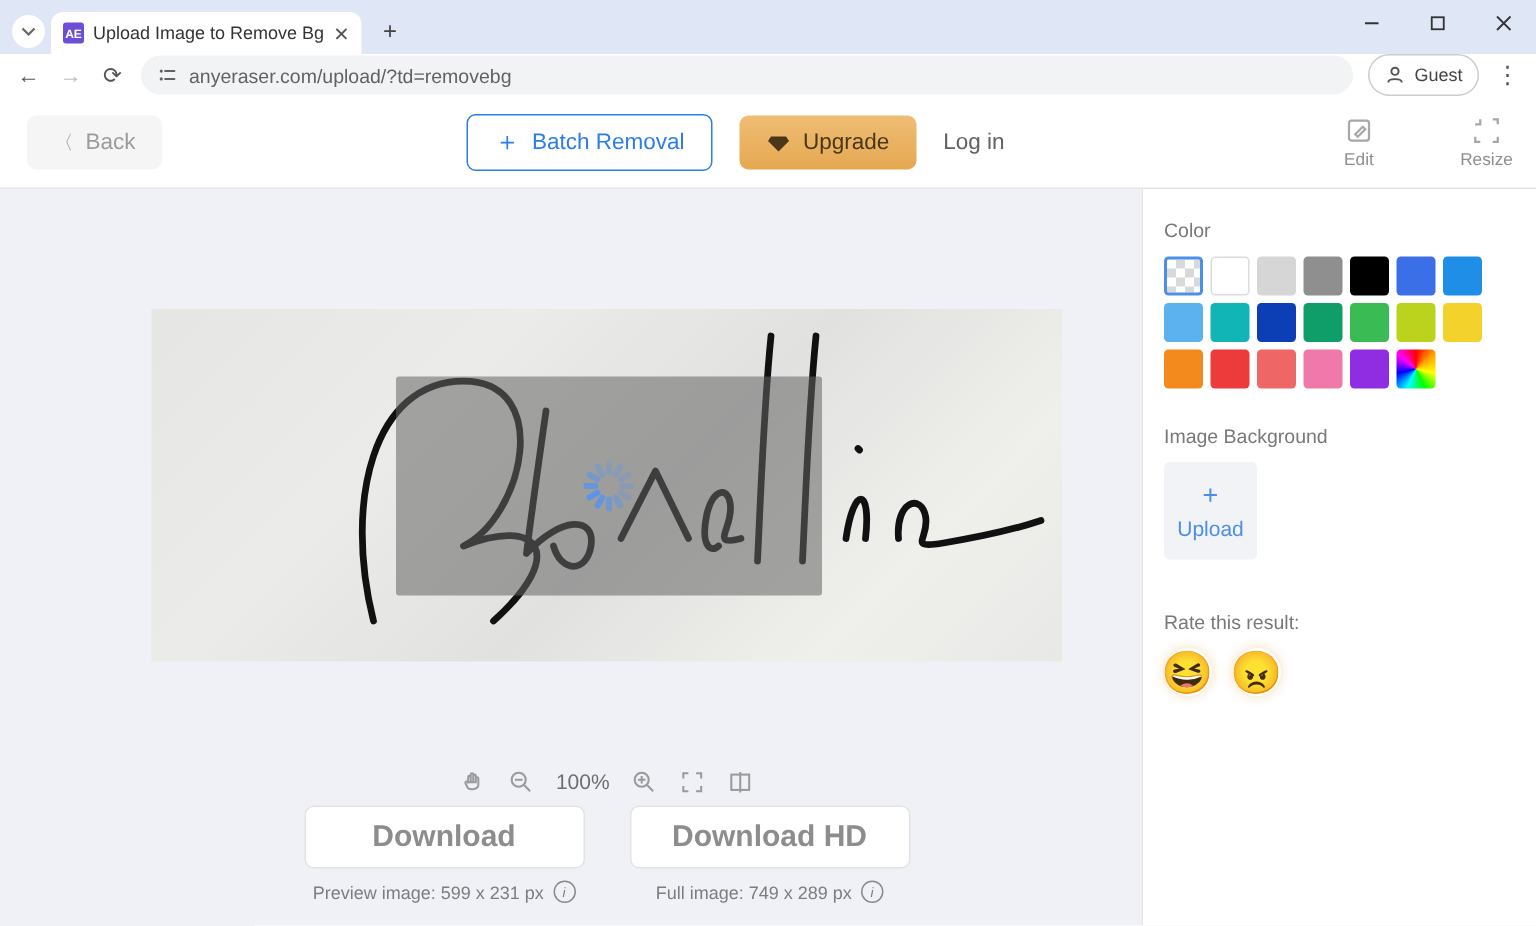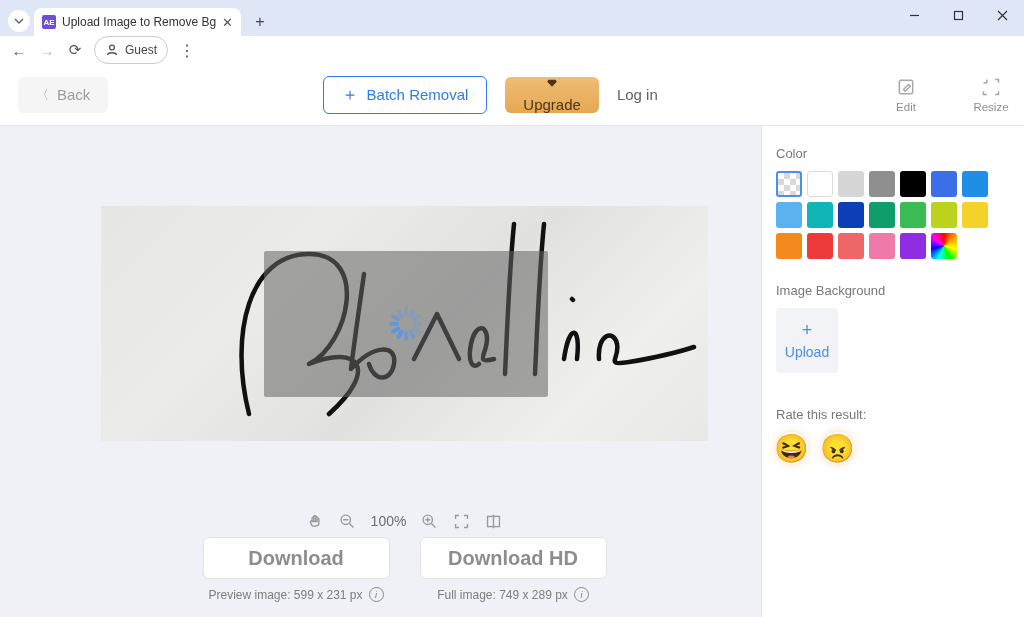--- a/index.html
+++ b/index.html
@@ -102,21 +102,21 @@
     background:#fff;
   }
   .btn {
     height: 36px; border-radius: 6px; display:flex; align-items:center; justify-content:center;
     gap:8px; font-size:15px; font-weight:500; padding:0 18px;
     cursor:pointer; white-space:nowrap;
   }
   .btn-back { background:#f5f5f5; color:#9c9c9c; border:none; }
   .btn-back .chev { font-size:13px; }
   .btn-outline-blue { border:1.5px solid var(--blue); color:var(--blue); background:#fff; }
-  .btn-orange { background: linear-gradient(#efbd74,#e5a851); color:#4a371a; border:none;flex-direction:column; }
+  .btn-orange { background: linear-gradient(#efbd74,#e5a851); color:#4a371a; border:none; }
   .link-plain { color:#616161; font-size:15px; }
   .spacer { flex:1; }
   .tool {
     width:66px; height:61px; display:flex; flex-direction:column; align-items:center; justify-content:center;
     gap:4px; color:var(--grey-text); font-size:11.5px;
     border-left:1px solid transparent;
   }
   .tool.active { background:#eef0f4; color:#74a6e6; }
   .tool.active .tool-label { color: var(--grey-text); }
   .tool svg { width:20px; height:20px; }
@@ -288,20 +288,28 @@
         <svg width="11" height="11" viewBox="0 0 11 11">
             <path d="M1 1 L10 10 M10 1 L1 10" stroke="#333" stroke-width="1.2"></path>
           </svg>
       </div>
     </div>
   </div>
   <div class="addr-row">
     <span class="nav-icon">←</span>
     <span class="nav-icon disabled">→</span>
     <span class="nav-icon">⟳</span>
+    <div class="addr-bar">
+      <svg width="14" height="14" viewBox="0 0 16 16">
+          <circle cx="4" cy="5" r="1.2" fill="#5f6368"></circle>
+          <circle cx="4" cy="11" r="1.2" fill="#5f6368"></circle>
+          <path d="M7 5 H14 M7 11 H14" stroke="#5f6368" stroke-width="1.6" stroke-linecap="round"></path>
+        </svg>
+      <span>anyeraser.com/upload/?td=removebg</span>
+    </div>
     <div class="guest-chip">
       <svg width="14" height="14" viewBox="0 0 14 14">
           <circle cx="7" cy="4.5" r="2.4" fill="none" stroke="#555" stroke-width="1.3"></circle>
           <path d="M2.5 12 C2.5 9 11.5 9 11.5 12" fill="none" stroke="#555" stroke-width="1.3"></path>
         </svg>
       <span>Guest</span>
     </div>
     <span class="kebab">⋮</span>
   </div>
 </div>

